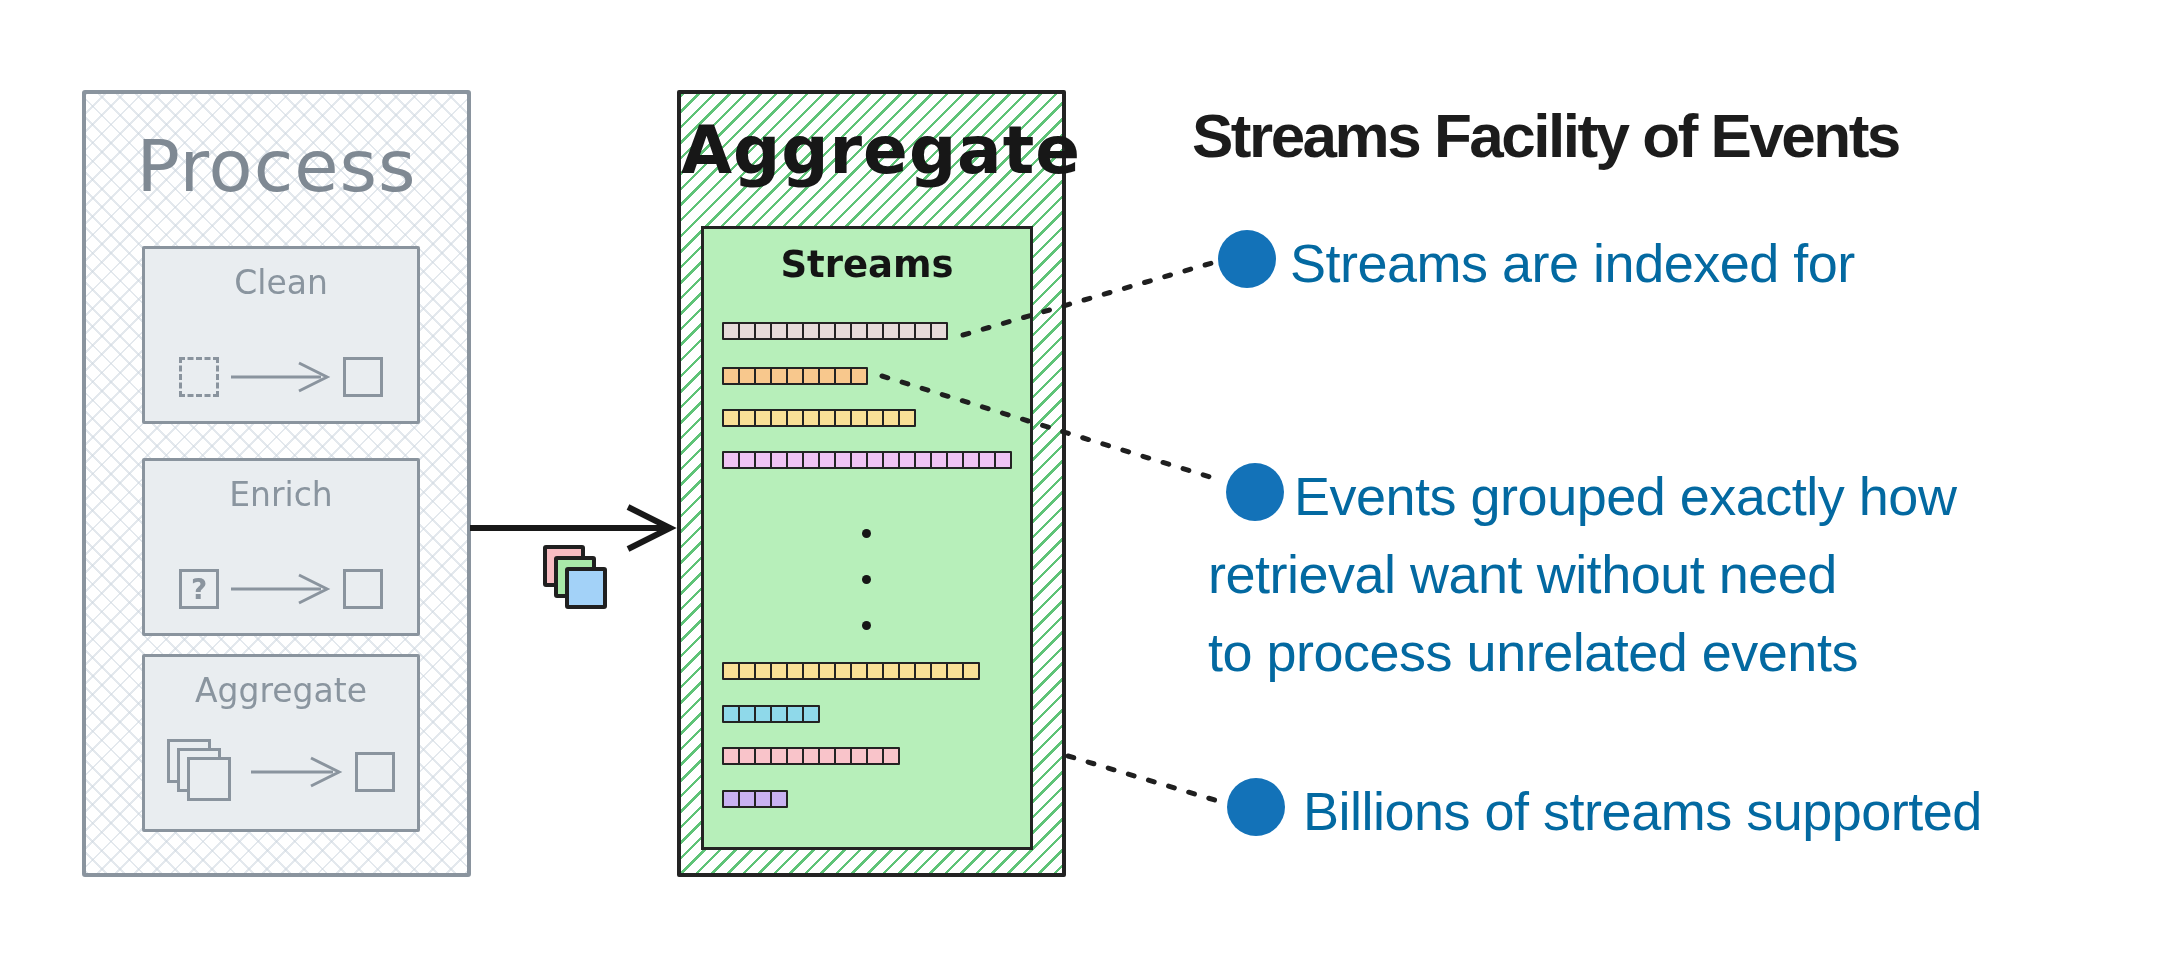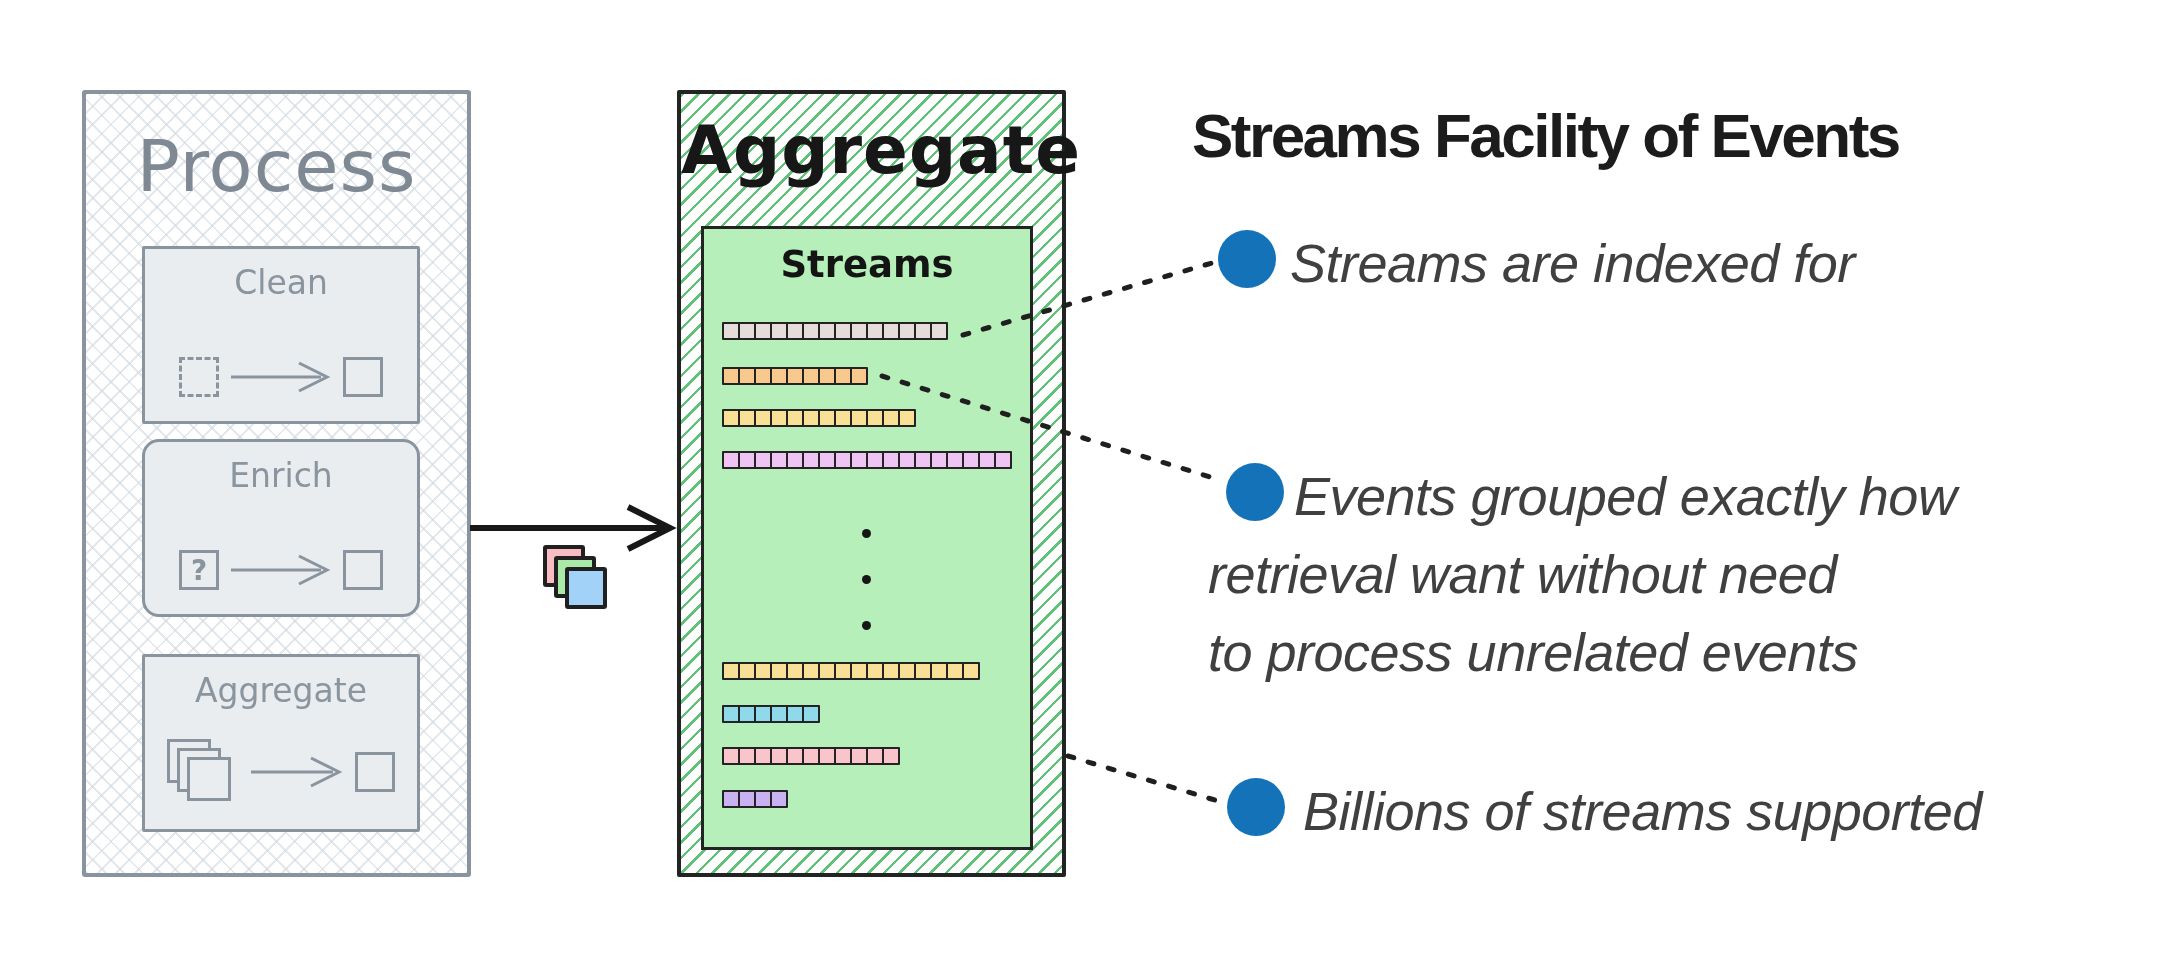--- a/index.html
+++ b/index.html
@@ -53,22 +53,22 @@
   
   .ev { position:absolute; width:42px; height:42px; border:4px solid #202020;
         border-radius:3px; box-sizing:border-box; }
 
   .overlay-svg { position:absolute; left:0; top:0; pointer-events:none; }
 
   
   .rtitle { position:absolute; left:1192px; top:100px; font-size:62px; font-weight:bold;
             letter-spacing:-2.5px; color:#1c1c1c; }
   .bullet { position:absolute; width:58px; height:58px; border-radius:50%; background:#1372b8; }
-  .bline  { position:absolute; font-size:54px; line-height:1.15; color:#404040;
-            letter-spacing:-0.5px; white-space:nowrap;font-style:italic; }
+  .bline  { position:absolute; font-size:54px; line-height:1.15; color:#0369a1;
+            letter-spacing:-0.5px; white-space:nowrap; }
 </style>
 </head>
 <body>
 
 <div class="canvas">
 
   <div class="panel panel-process">
     <div class="process-title hand">Process</div>
 
     <div class="pbox" style="top:116px;margin-top:36px;">
@@ -76,21 +76,21 @@
       <div class="icon-row">
         <span class="sq sq-dashed"></span>
         <svg width="104" height="40" viewBox="0 0 104 40">
           <line x1="2" y1="20" x2="92" y2="20" stroke="#8a949e" stroke-width="3"></line>
           <polyline points="70,6 98,20 70,34" fill="none" stroke="#8a949e" stroke-width="3"></polyline>
         </svg>
         <span class="sq"></span>
       </div>
     </div>
 
-    <div class="pbox" style="top:345px;border-radius:17px;">
+    <div class="pbox" style="top:364px;">
       <div class="pbox-label hand">Enrich</div>
       <div class="icon-row">
         <span class="sq">
             <span class="qmark hand">?</span>
           </span>
         <svg width="104" height="40" viewBox="0 0 104 40">
           <line x1="2" y1="20" x2="92" y2="20" stroke="#8a949e" stroke-width="3"></line>
           <polyline points="70,6 98,20 70,34" fill="none" stroke="#8a949e" stroke-width="3"></polyline>
         </svg>
         <span class="sq"></span>

